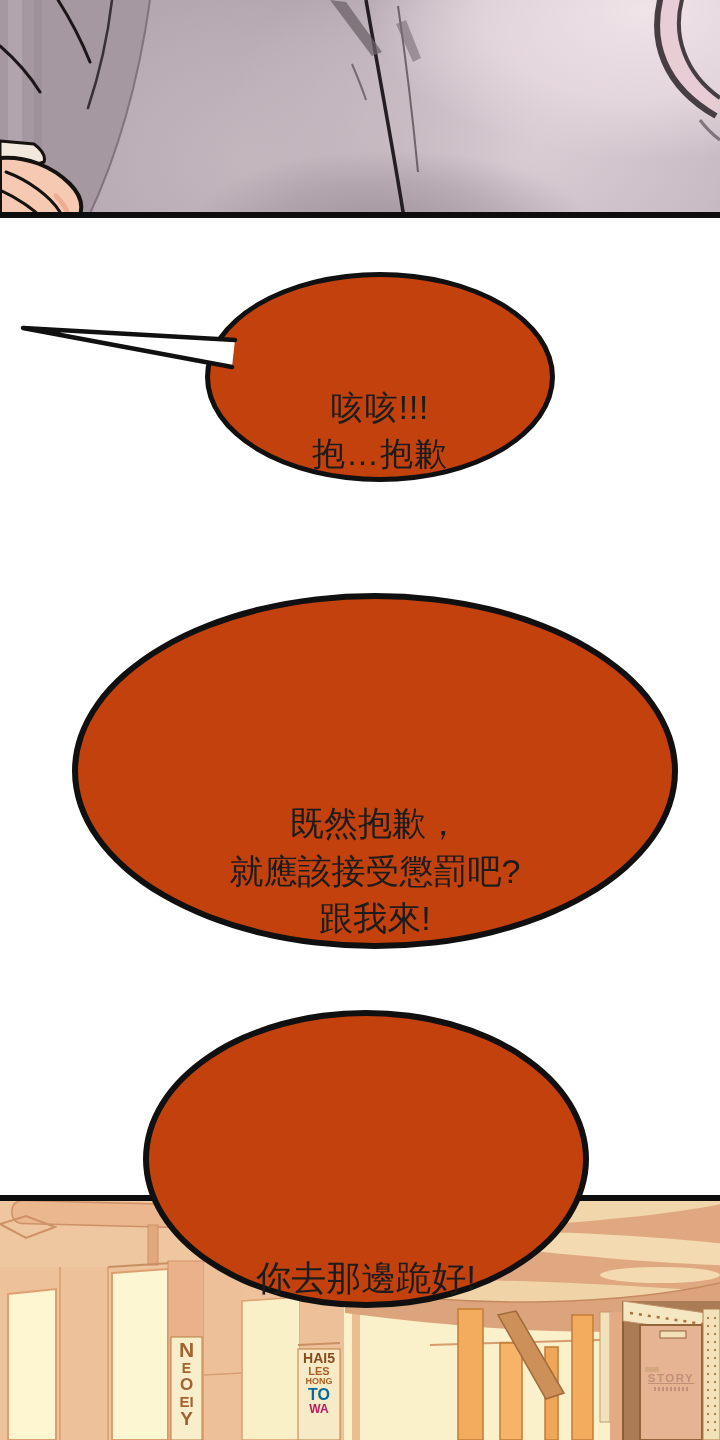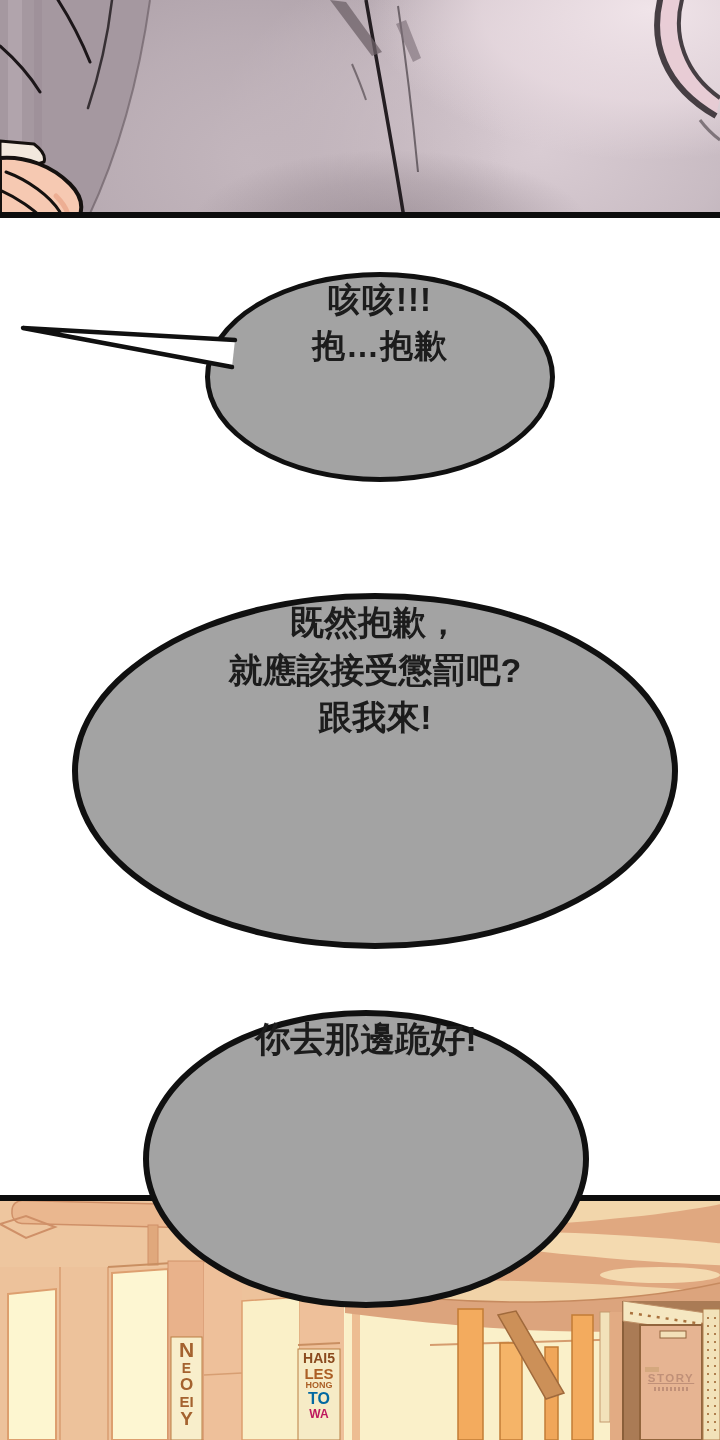--- a/index.html
+++ b/index.html
@@ -4,38 +4,38 @@
 <style>
   html,body{margin:0;padding:0;background:#ffffff;}
   .page{
     position:relative;width:720px;height:1440px;background:#ffffff;
     overflow:hidden;font-family:"Liberation Sans","DejaVu Sans",sans-serif;
   }
   .panel{position:absolute;left:0;}
   .panel-top{top:0;width:720px;height:218px;z-index:1;}
   .panel-bottom{top:1195px;width:720px;height:245px;z-index:1;}
   .bubble{
-    position:absolute;background:#a3a3a3;border:5px solid #101010;border-radius:50%;
-    display:flex;align-items:flex-start;justify-content:center;text-align:center;
-    color:#1c1c1c;z-index:5;font-weight:700;
+    position:absolute;background:#c2410c;border:5px solid #101010;border-radius:50%;
+    display:flex;align-items:flex-end;justify-content:center;text-align:center;
+    color:#1c1c1c;z-index:5;font-weight:400;
   }
   .bubble .line{display:block;}
   .b1{left:205px;top:272px;width:340px;height:200px;font-size:33px;line-height:1.4;letter-spacing:1px;}
   .b2{left:72px;top:593px;width:594px;height:344px;border-width:6px;font-size:34px;line-height:1.4;}
   .b3{left:143px;top:1010px;width:434px;height:286px;border-width:6px;font-size:35px;}
   .tail{position:absolute;left:0;top:295px;width:270px;height:90px;z-index:6;}
   .poster{
     position:absolute;display:flex;flex-direction:column;align-items:center;justify-content:flex-start;
     overflow:hidden;z-index:2;font-weight:bold;line-height:1.05;text-align:center;
   }
   .poster-left{left:171px;top:1339px;width:31px;height:101px;color:#a4622f;}
   .pl0{font-size:21px;}.pl1{font-size:14px;}.pl2{font-size:17px;}.pl3{font-size:15px;}.pl4{font-size:19px;}
   .poster-right{left:298px;top:1351px;width:42px;height:89px;}
   .pr0{font-size:14px;color:#8a4a1e;}
-  .pr1{font-size:15px;color:#ab5f25;}
+  .pr1{font-size:11px;color:#ab5f25;}
   .pr2{font-size:9px;color:#ab5f25;}
   .pr3{font-size:16px;color:#0369a1;}
   .pr4{font-size:12px;color:#be185d;}
   .door-sign{
     position:absolute;left:640px;top:1372px;width:62px;z-index:2;text-align:center;
     font-size:11.5px;font-weight:bold;letter-spacing:1.5px;color:#c09078;text-decoration:underline;
   }
   .door-sign-sub{
     display:block;width:34px;height:4px;margin:3px auto 0 auto;
     background:repeating-linear-gradient(90deg,#c09078 0 2px,rgba(0,0,0,0) 2px 4px);

